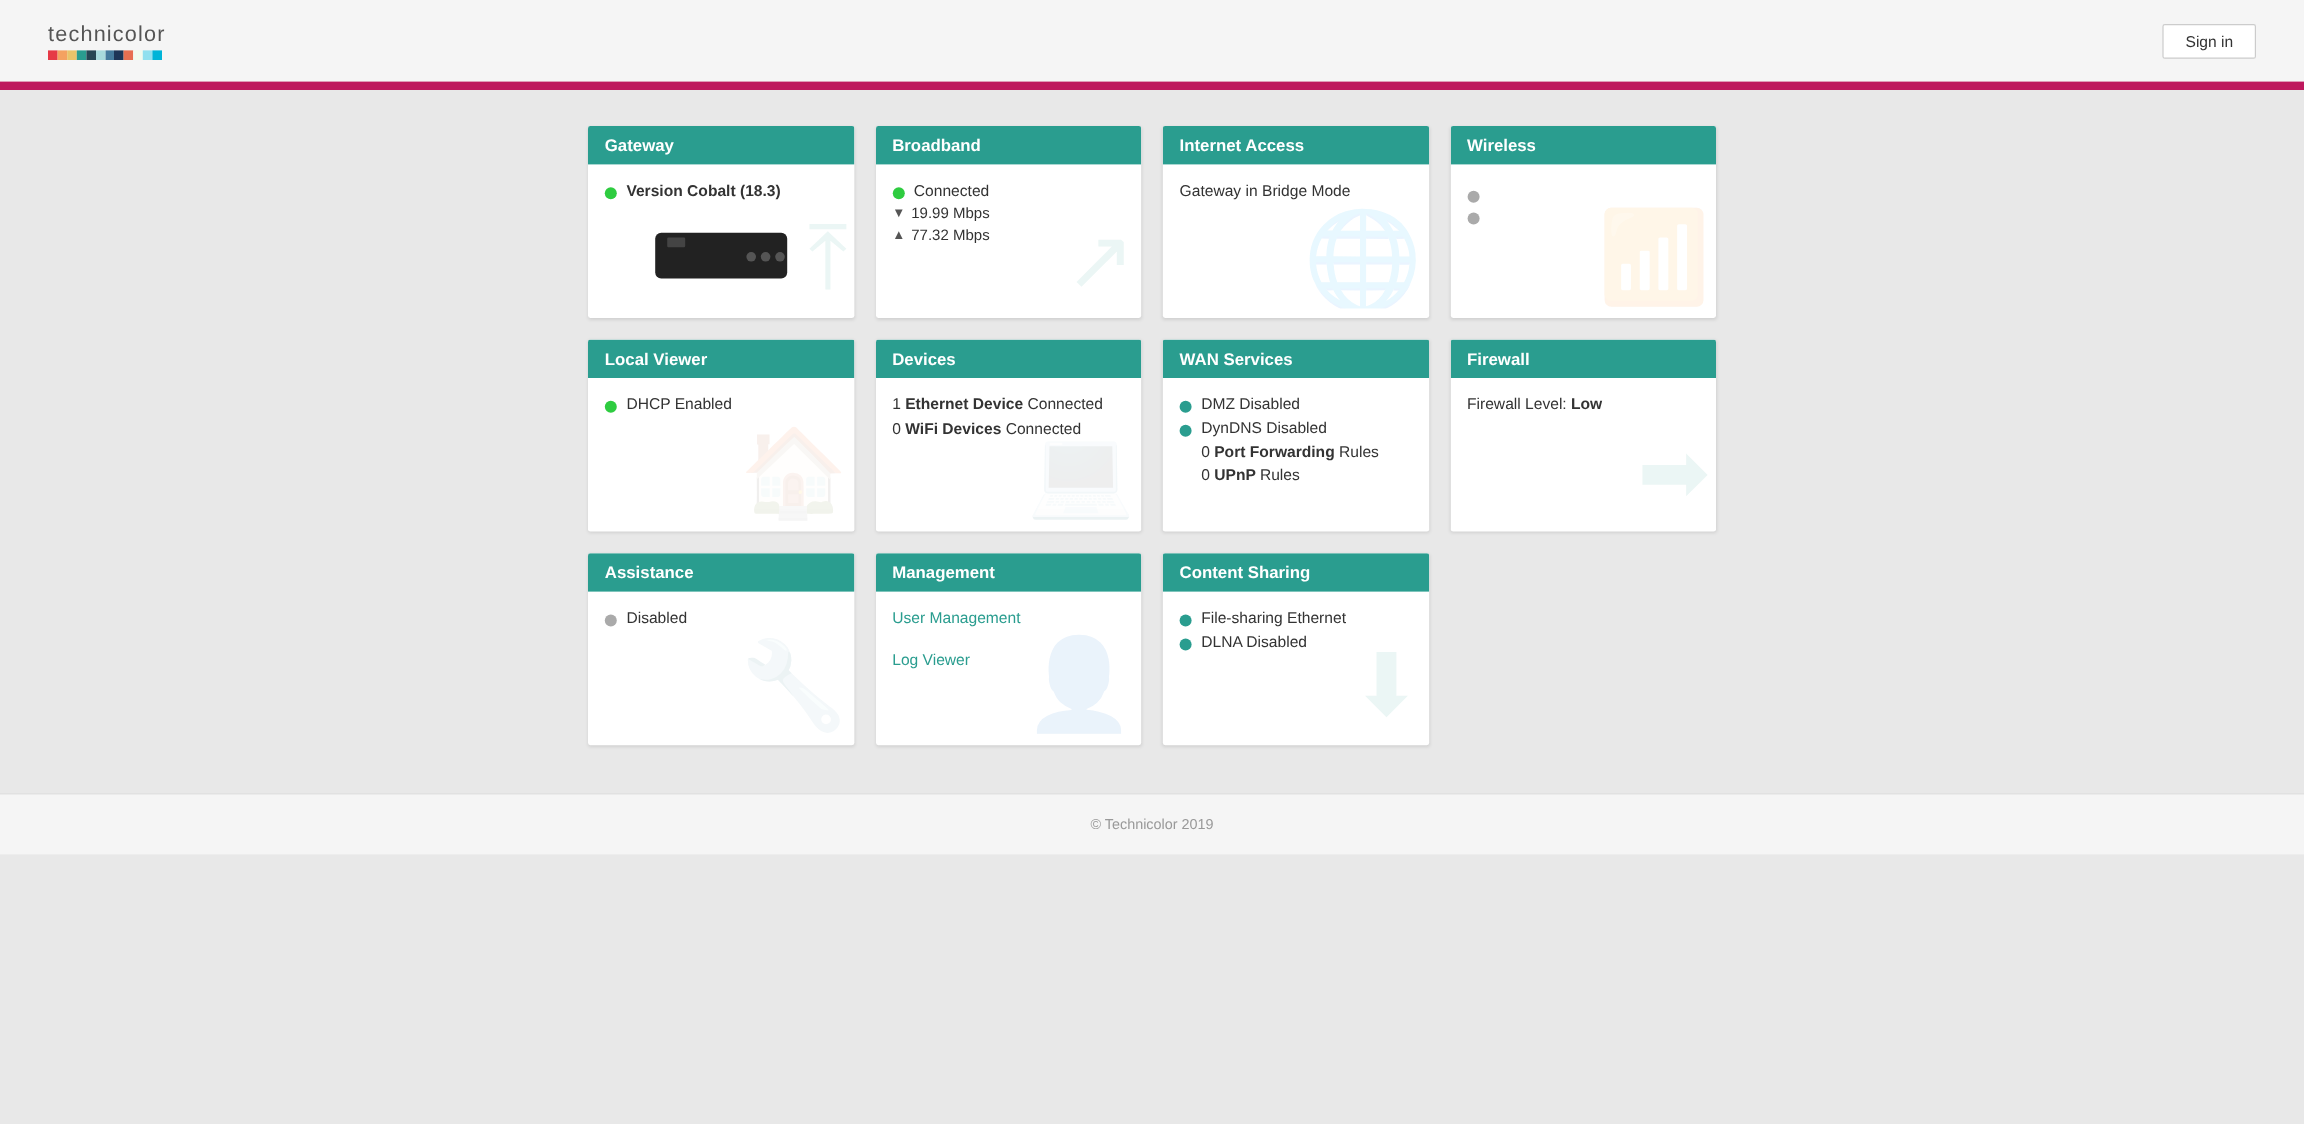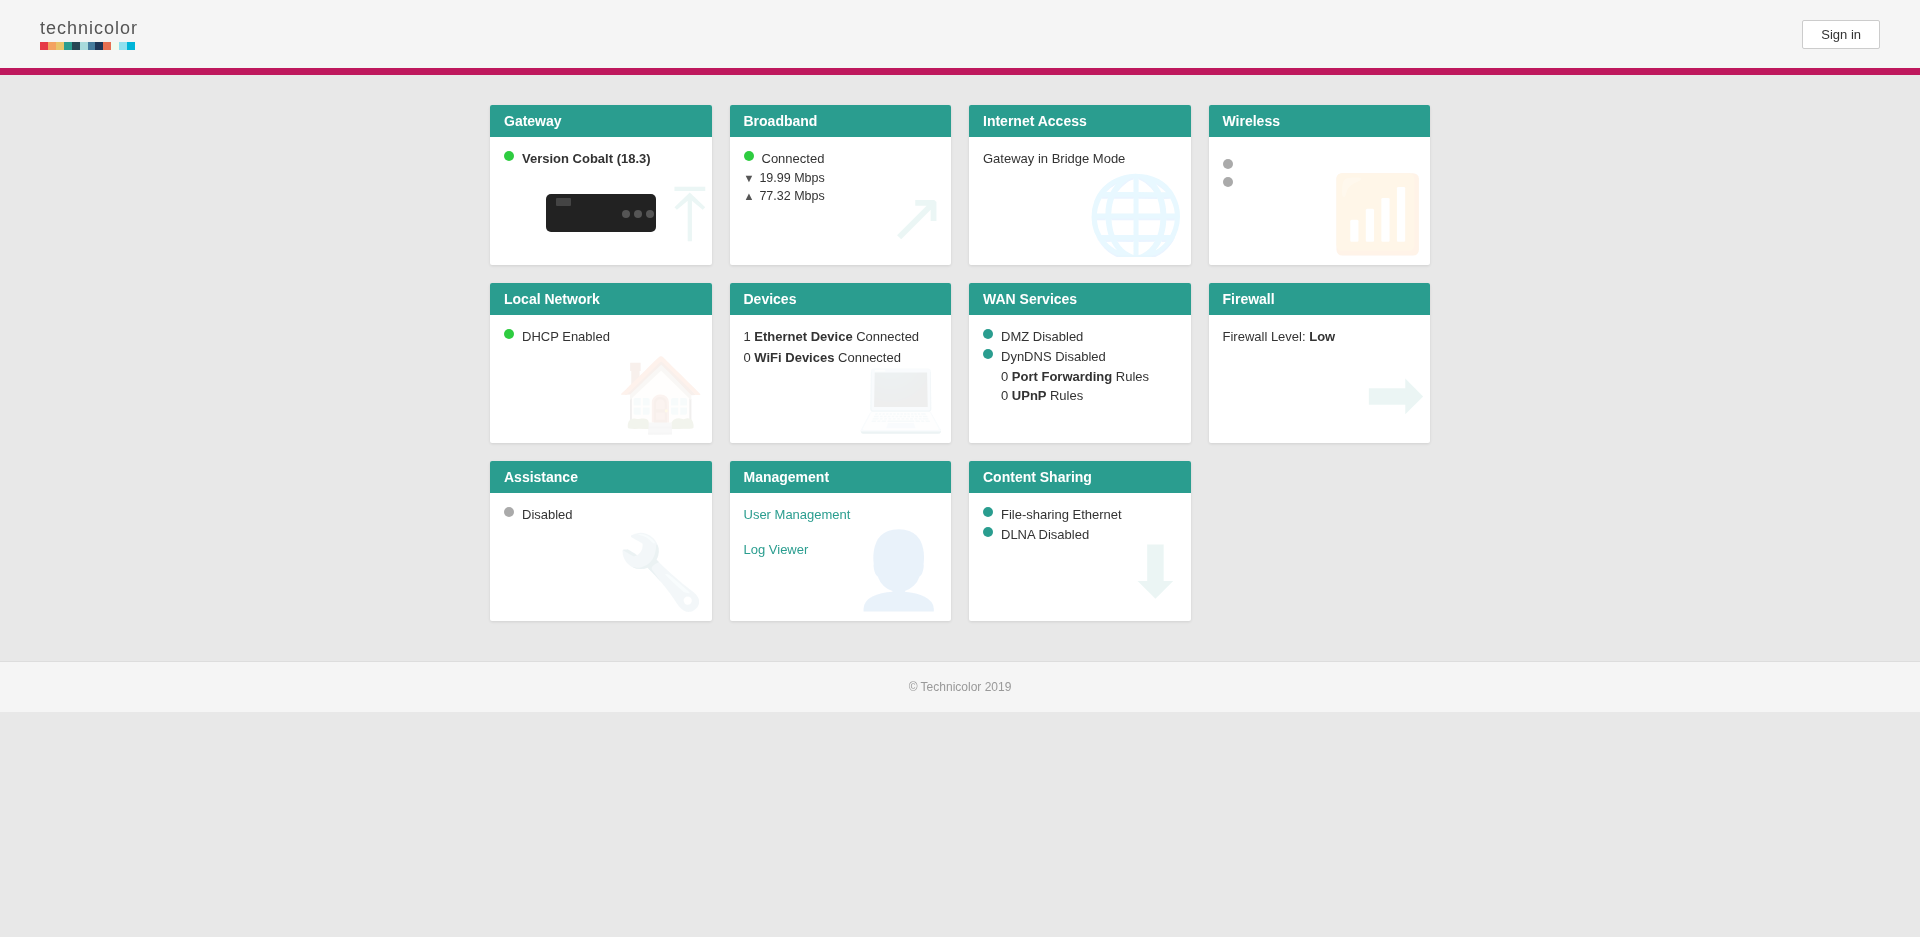--- a/index.html
+++ b/index.html
@@ -95,21 +95,21 @@
       bottom: 5px;
       right: 5px;
       opacity: 0.09;
       font-size: 75px;
       color: #2a9d8f;
       pointer-events: none;
       line-height: 1;
     }
     .status-row {
       display: flex;
-      align-items: flex-start;
+      align-items: flex-end;
       margin-bottom: 5px;
     }
     .dot {
       width: 10px;
       height: 10px;
       border-radius: 50%;
       margin-right: 8px;
       flex-shrink: 0;
       display: inline-block;
     }
@@ -246,21 +246,21 @@
           </div>
           <div class="status-row">
             <span class="dot dot-gray"></span>
           </div>
         </div>
         <div class="bg-icon" style="font-size:75px;">📶</div>
       </div>
     </div>
 
     <div class="card">
-      <div class="card-header">Local Network</div>
+      <div class="card-header">Local Viewer</div>
       <div class="card-body">
         <div class="status-row">
           <span class="dot dot-green"></span>
           <span>DHCP Enabled</span>
         </div>
         <div class="bg-icon" style="font-size:72px;">🏠</div>
       </div>
     </div>
 
 

